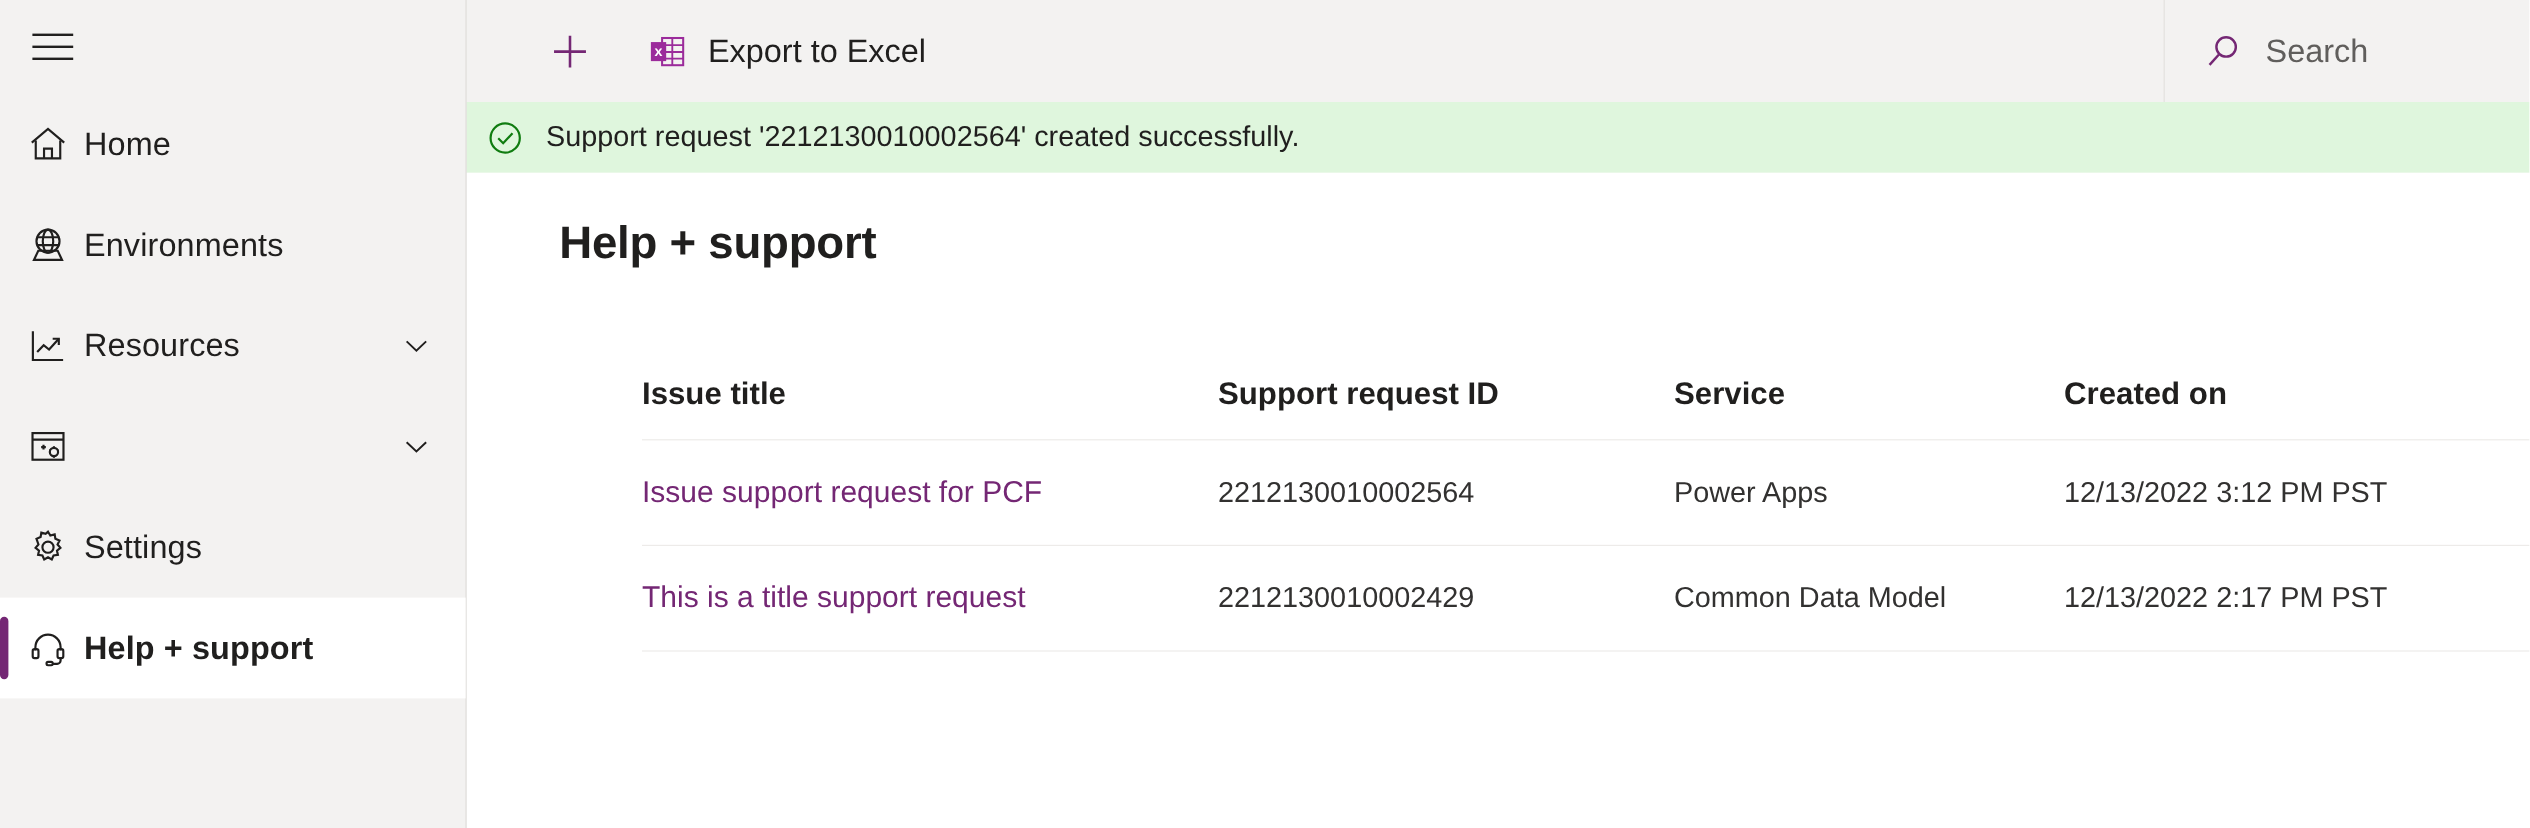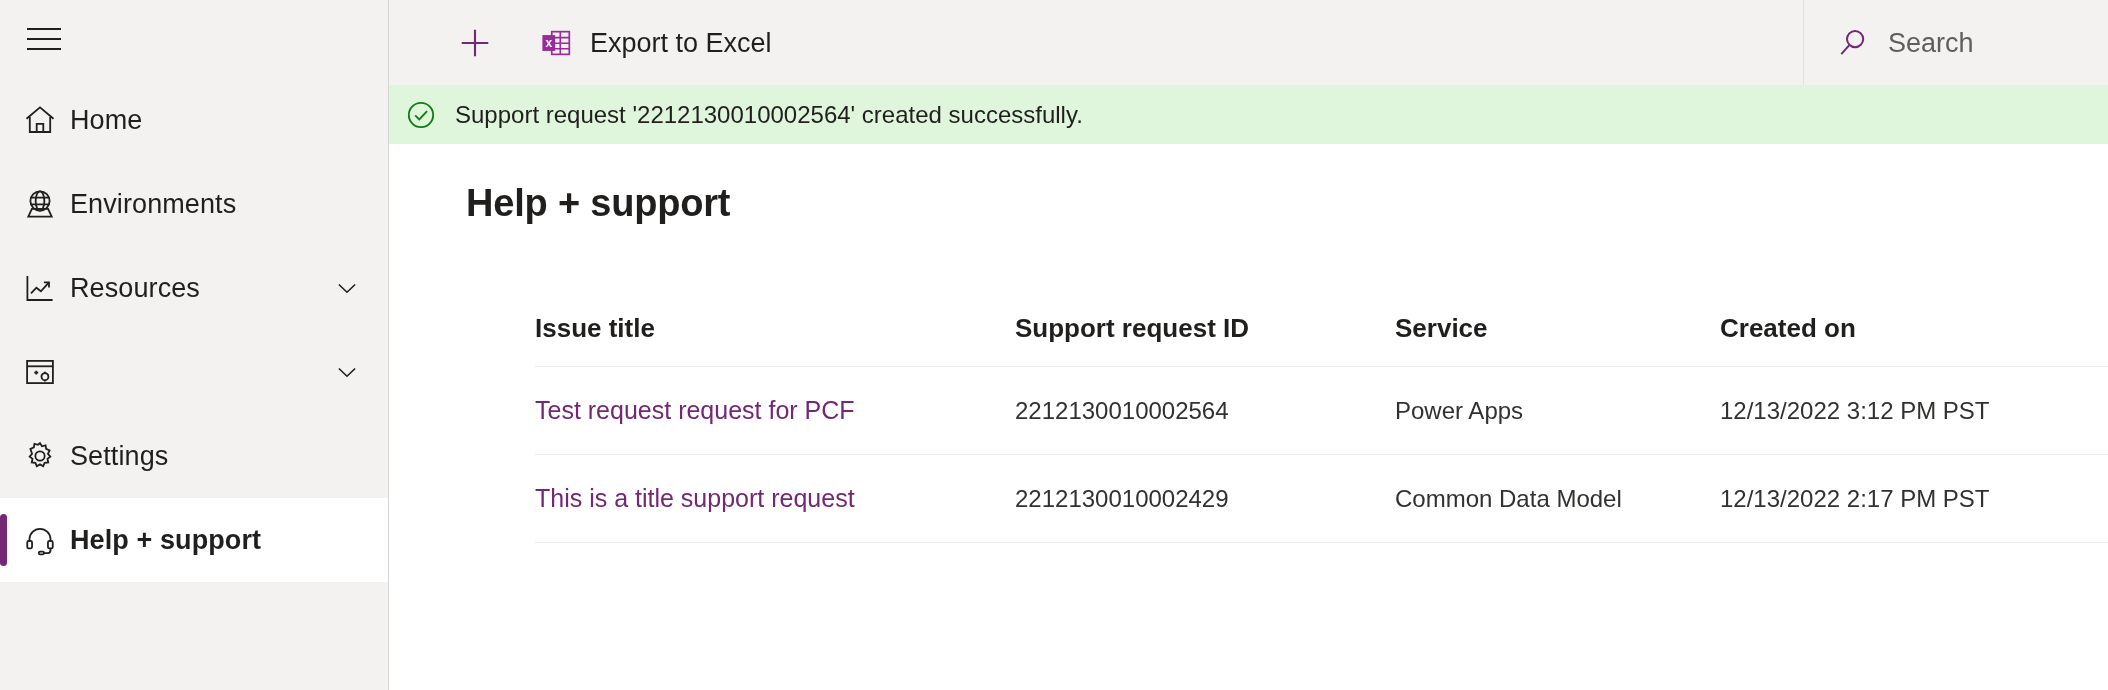--- a/index.html
+++ b/index.html
@@ -438,21 +438,21 @@
               <th>Issue title</th>
               <th>Support request ID</th>
               <th>Service</th>
               <th>Created on</th>
               <th></th>
             </tr>
           </thead>
           <tbody>
             <tr>
               <td class="cell-title">
-                <a href="#">Test request request for PCF</a>
+                <a href="#">Issue support request for PCF</a>
               </td>
               <td class="cell-id">2212130010002564</td>
               <td class="cell-service">Power Apps</td>
               <td class="cell-date">12/13/2022 3:12 PM PST</td>
               <td></td>
             </tr>
             <tr>
               <td class="cell-title">
                 <a href="#">This is a title support request</a>
               </td>

